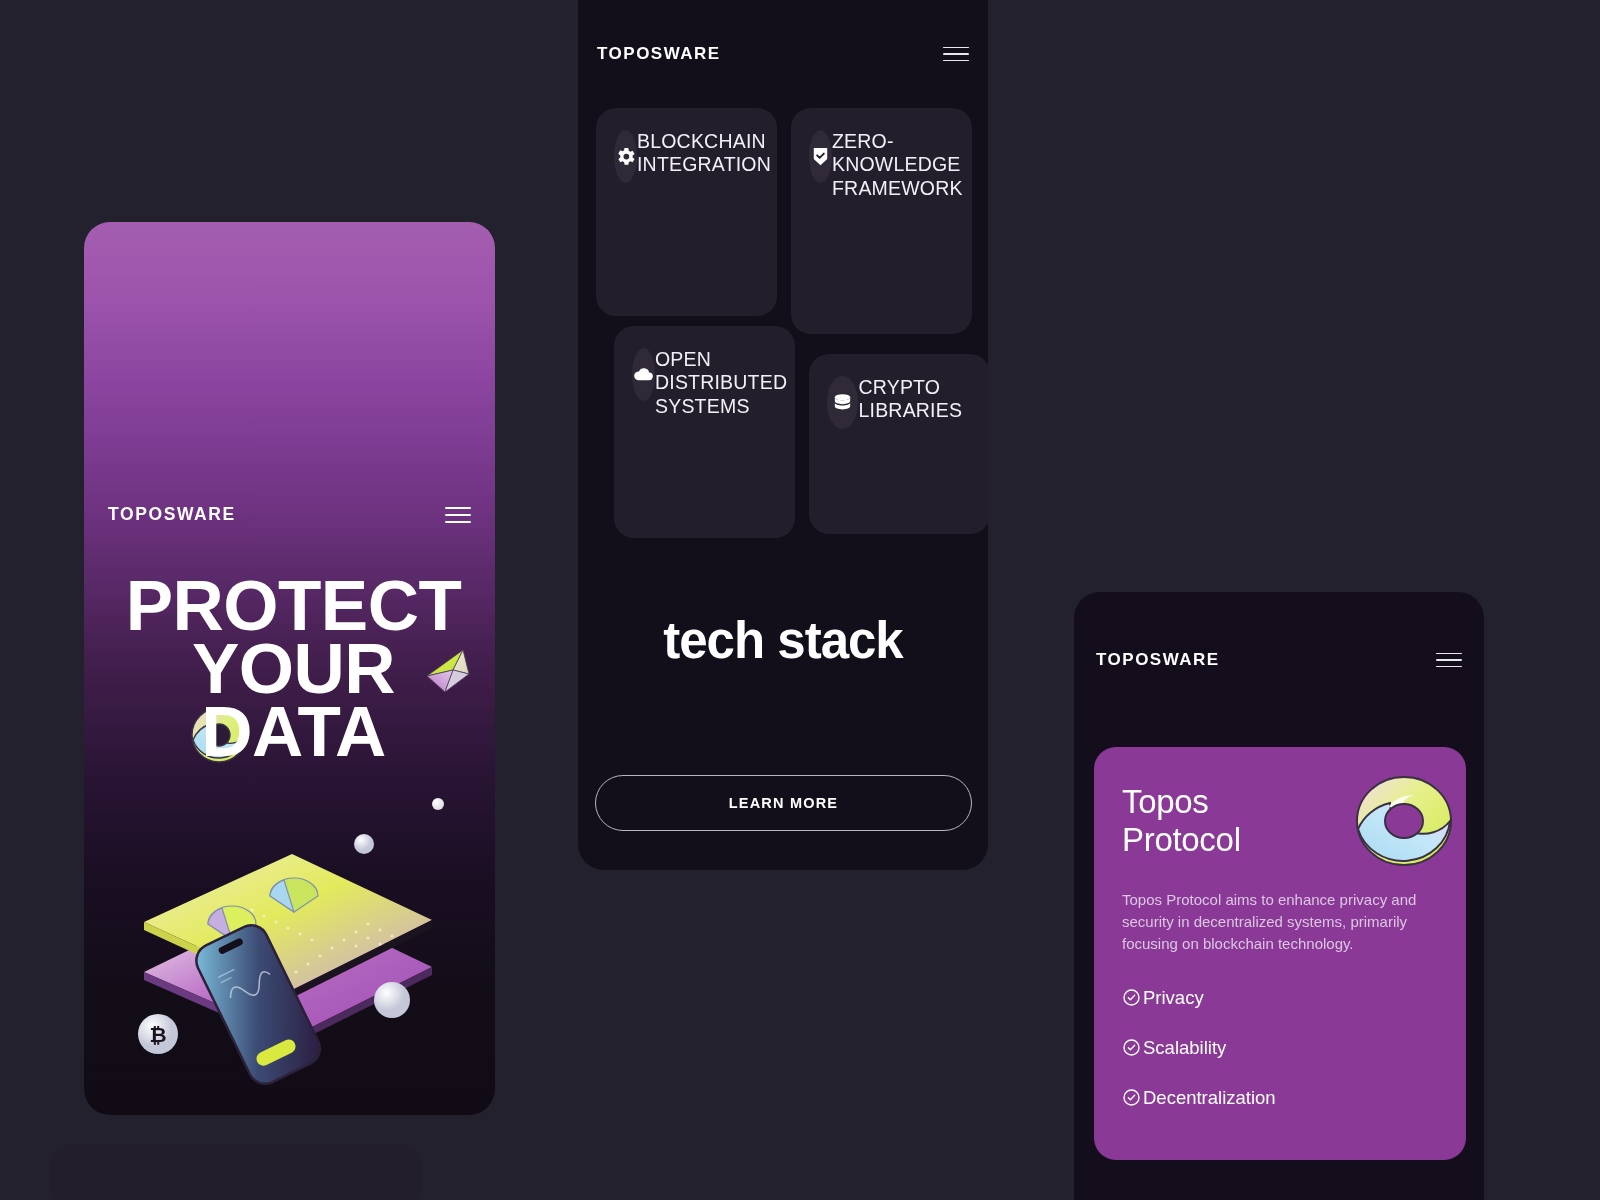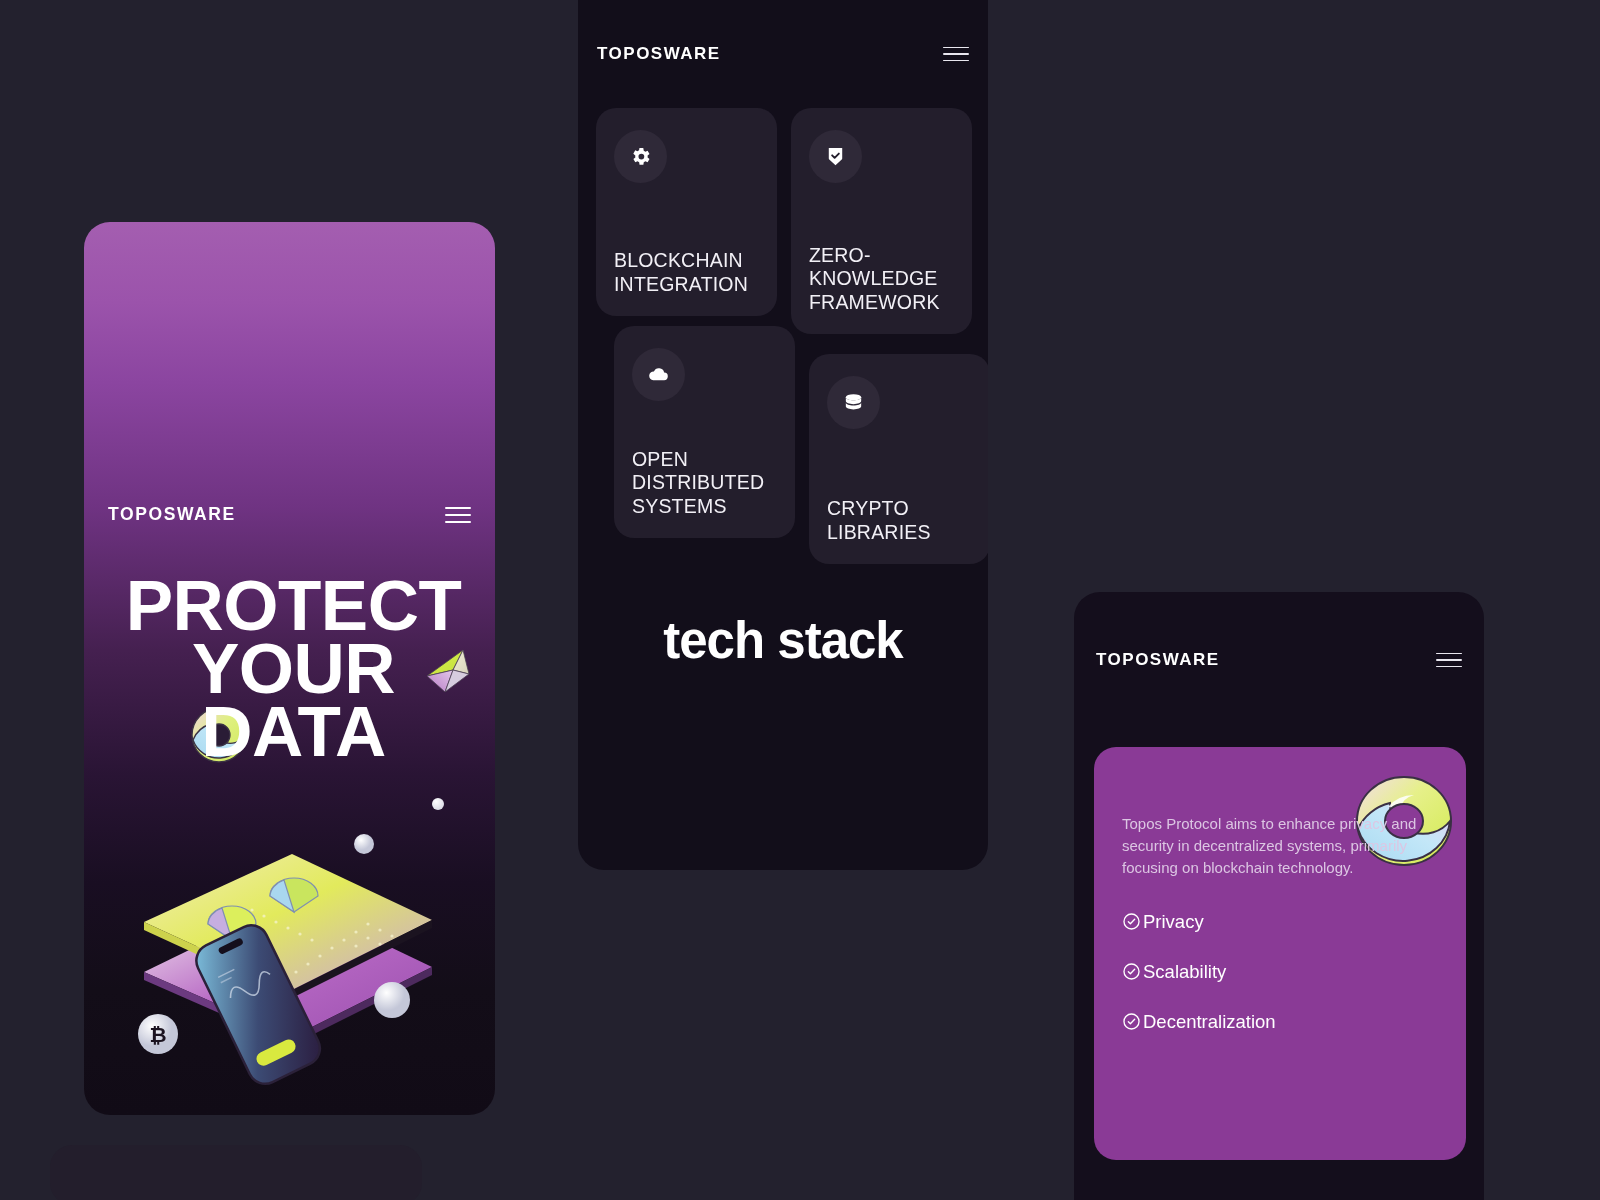--- a/index.html
+++ b/index.html
@@ -84,27 +84,27 @@
   #panel-tech .brandbar { top: 72px; padding: 0 19px; }
   #panel-tech .brand { font-size: 17px; letter-spacing: 1.5px; }
 
   #card-grid {
     position: absolute; left: 18px; top: 136px; width: 376px; height: 428px;
   }
   .feat-card {
     position: absolute; width: 181px;
     background: #231e2c; border-radius: 20px;
     padding: 22px 18px 20px 18px;
-    display: flex; flex-direction: column; justify-content: space-between;
+    display: flex; flex-direction: row; justify-content: space-between;
     cursor: pointer;
   }
   .feat-card.c1 { left: 0;    top: 0;   height: 208px; }
   .feat-card.c2 { left: 195px; top: 0;   height: 226px; }
   .feat-card.c3 { left: 18px;  top: 218px; height: 212px; }
-  .feat-card.c4 { left: 213px; top: 246px; height: 210px; }
+  .feat-card.c4 { left: 213px; top: 246px; height: 180px; }
   .feat-ico {
     width: 53px; height: 53px; border-radius: 50%;
     background: #2f2938;
     display: flex; align-items: center; justify-content: center;
   }
   .feat-ico svg { width: 23px; height: 23px; fill: #fff; }
   .feat-label {
     color: #f2f0f6; font-size: 19.5px; line-height: 1.2;
     letter-spacing: 0.2px; text-transform: uppercase;
   }
@@ -371,20 +371,21 @@
         </div>
         <div class="feat-label">CRYPTO LIBRARIES</div>
       </div>
 
     </div>
 
     <h2 id="tech-title">
       <span class="l">tech stack</span>
     </h2>
 
+    <button id="learn-more">LEARN MORE</button>
   </section>
 
   <section class="panel" id="panel-topos">
 
     <div class="brandbar">
       <div class="brand">TOPOSWARE</div>
       <div class="hamburger thin">
         <span></span>
           <span></span>
           <span></span>
@@ -405,20 +406,24 @@
               <stop offset="0.55" stop-color="#c3e7f8"></stop>
             <stop offset="1" stop-color="#e7cdef"></stop>
           </linearGradient>
         </defs>
         <ellipse cx="52" cy="48" rx="47" ry="44" fill="url(#tb1)" stroke="#3a3044" stroke-width="2"></ellipse>
         <path d="M6,56 a47,44 0 0 0 92,-8 a33,30 0 0 1 -60,-18 a47,44 0 0 0 -32,26z" fill="url(#tb2)" stroke="#3a3044" stroke-width="2"></path>
         <path d="M36,34 a33,30 0 0 1 26,-12 a20,18 0 0 0 -14,14 z" fill="#ffffff" opacity="0.85"></path>
         <ellipse cx="52" cy="48" rx="19" ry="17" fill="#8a3a96" stroke="#3a3044" stroke-width="2"></ellipse>
       </svg>
 
+      <h3 id="topos-card-title">
+        <span class="l">Topos</span>
+        <span class="l">Protocol</span>
+      </h3>
 
       <p id="topos-desc">Topos Protocol aims to enhance privacy and security in decentralized systems, primarily focusing on blockchain technology.</p>
 
       <ul id="topos-list">
         <li class="topos-li">
           <svg viewBox="0 0 24 24">
             <circle cx="12" cy="12" r="9.5" fill="none" stroke="#fff" stroke-width="1.7"></circle>
             <path d="M8 12.2l2.6 2.6L16 9.2" fill="none" stroke="#fff" stroke-width="1.7" stroke-linecap="round" stroke-linejoin="round"></path>
           </svg>
           <span>Privacy</span>

